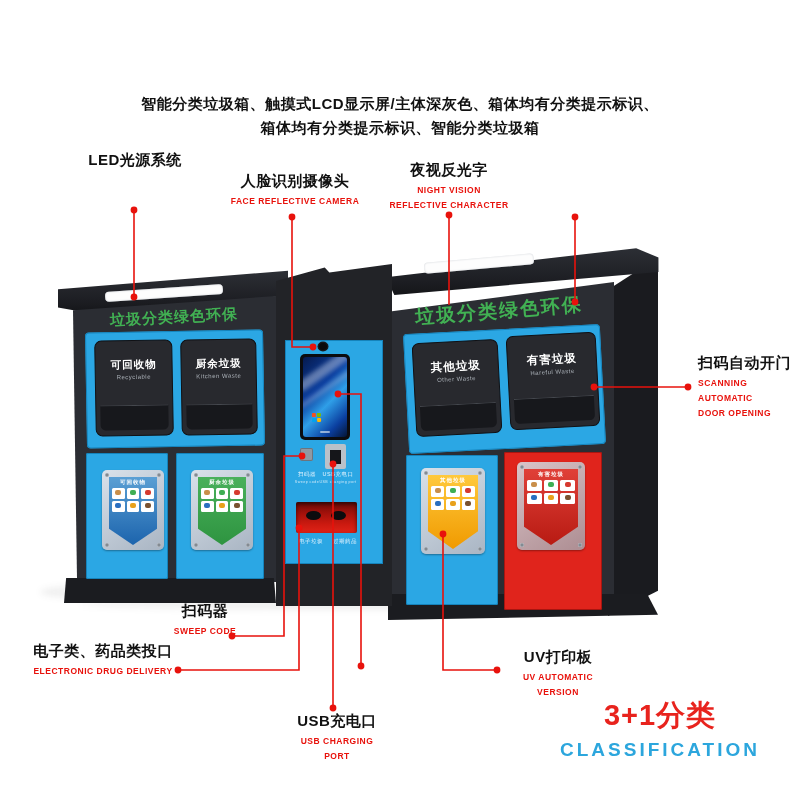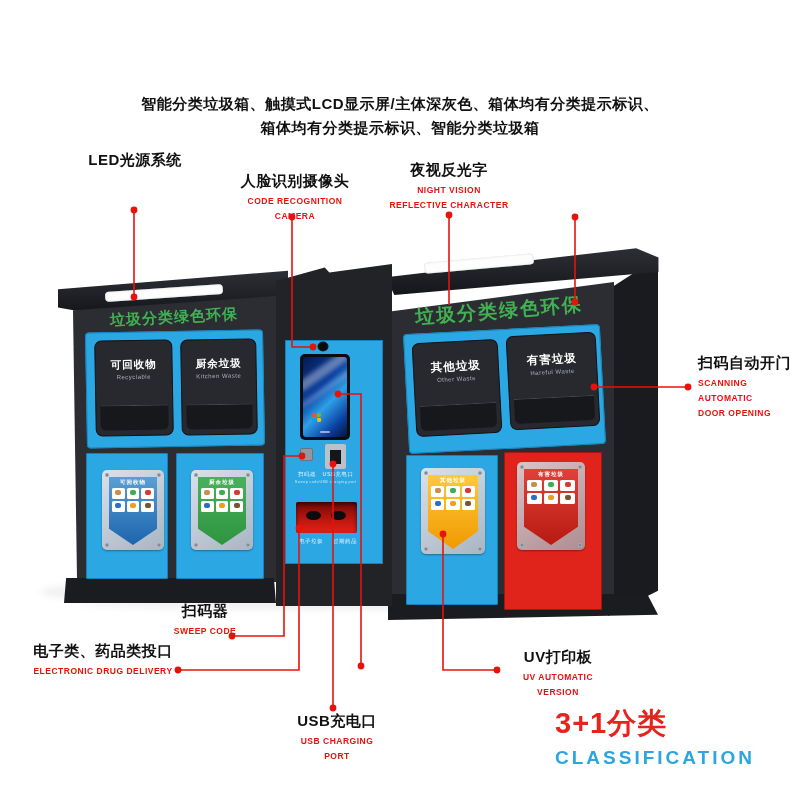--- a/index.html
+++ b/index.html
@@ -339,21 +339,21 @@
         <circle cx="497" cy="670" r="3.4"></circle>
     </g>
   </svg>
 
   <div class="abs callout lab" style="left:75px;top:151px;width:120px;">
     <div class="zh big-zh">LED光源系统</div>
   </div>
 
   <div class="abs callout lab" style="left:228px;top:172px;width:134px;">
     <div class="zh big-zh">人脸识别摄像头</div>
-    <div class="en">CODE RECOGNITION CAMERA</div>
+    <div class="en">FACE REFLECTIVE CAMERA</div>
   </div>
 
   <div class="abs callout lab" style="left:387px;top:161px;width:124px;">
     <div class="zh big-zh">夜视反光字</div>
     <div class="en">
       <div>NIGHT VISION</div>
         <div>REFLECTIVE CHARACTER</div>
     </div>
   </div>
 
@@ -380,18 +380,18 @@
     <div class="zh big-zh">USB充电口</div>
     <div class="en">USB CHARGING PORT</div>
   </div>
 
 
   <div class="abs callout lab" style="left:508px;top:648px;width:100px;">
     <div class="zh big-zh">UV打印板</div>
     <div class="en">UV AUTOMATIC VERSION</div>
   </div>
 
-  <div class="abs lab" style="left:555px;top:696px;width:210px;margin-top:8px;">
+  <div class="abs lab" style="left:555px;top:696px;width:210px;text-align:center;">
     <div class="cls-title">3+1分类</div>
     <div class="cls-sub">CLASSIFICATION</div>
   </div>
 
 </div>
 
 </body></html>

